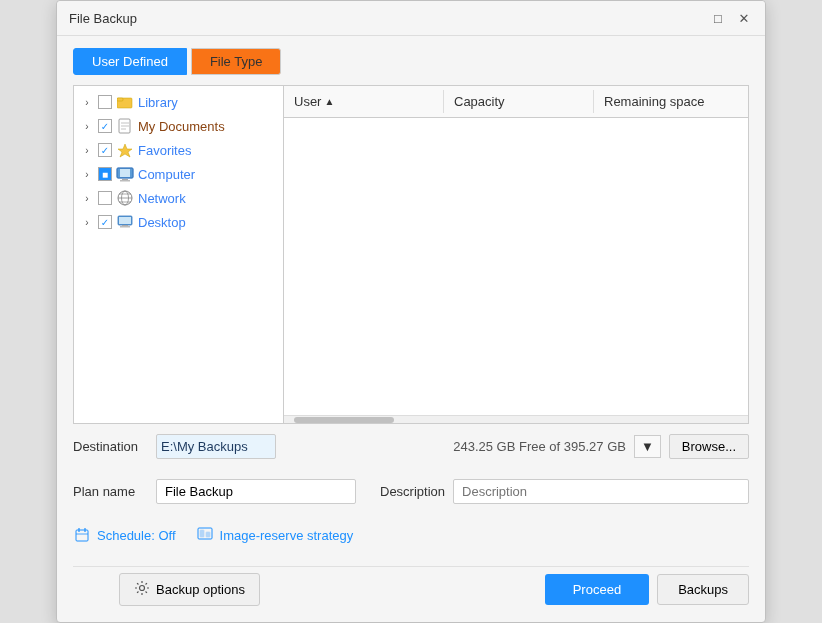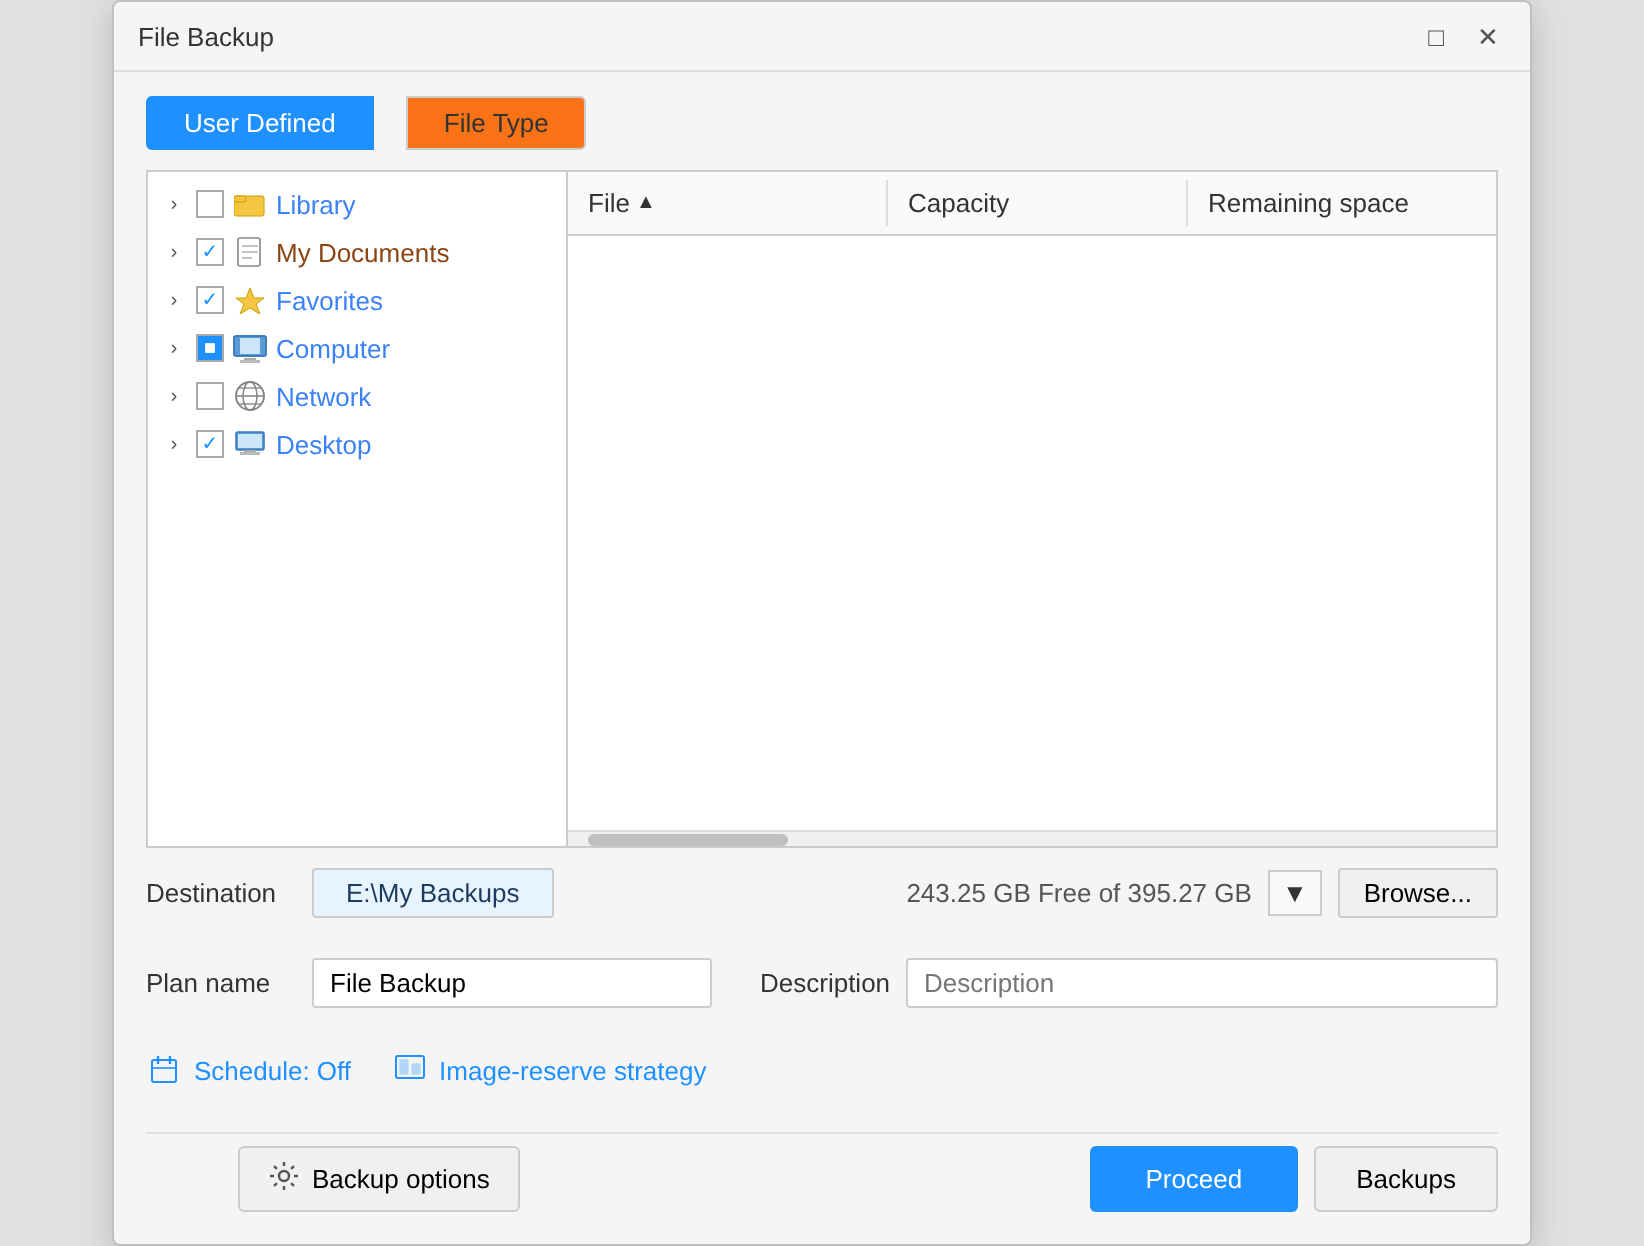--- a/index.html
+++ b/index.html
@@ -60,21 +60,21 @@
     .window-body {
       flex: 1;
       padding: 12px 16px 16px 16px;
       display: flex;
       flex-direction: column;
       gap: 10px;
     }
 
     .tabs-row {
       display: flex;
-      gap: 16px;
+      gap: 4px;
     }
 
     .tab-btn {
       padding: 5px 18px;
       border: 1px solid #ccc;
       cursor: pointer;
       font-size: 13px;
       background: #f97316;
       color: #333;
     }
@@ -215,21 +215,21 @@
     .dest-label {
       font-size: 13px;
       color: #333;
       width: 75px;
       flex-shrink: 0;
     }
 
     .dest-path {
       background: #e8f4fd;
       border: 1px solid #ccc;
-      padding: 4px 16px;
+      padding: 4px 4px;
       font-size: 13px;
       color: #1e3a5f;
       border-radius: 2px;
       flex: 0 0 auto;
       min-width: 120px;
     }
 
     .dest-space {
       flex: 1;
       text-align: right;
@@ -310,20 +310,21 @@
     .schedule-icon {
       width: 18px;
       height: 18px;
       display: flex;
       align-items: center;
       justify-content: center;
     }
 
     .footer-row {
       display: flex;
+      align-items: center;
       justify-content: space-between;
       padding-top: 6px;
       border-top: 1px solid #e0e0e0;
       padding-left: 46px;
     }
 
     .backup-options-btn {
       display: flex;
       align-items: center;
       gap: 6px;
@@ -462,21 +463,21 @@
               </svg>
           </span>
           <span class="tree-label">Desktop</span>
         </div>
 
       </div>
 
       <div class="file-panel">
         <div class="file-header">
           <div class="file-header-cell">
-            <span>File</span>
+            <span>User</span>
             <span style="font-size:10px;">▲</span>
           </div>
           <div class="file-header-cell">
             <span>Capacity</span>
           </div>
           <div class="file-header-cell">
             <span>Remaining space</span>
           </div>
         </div>
         <div style="flex:1;"></div>

